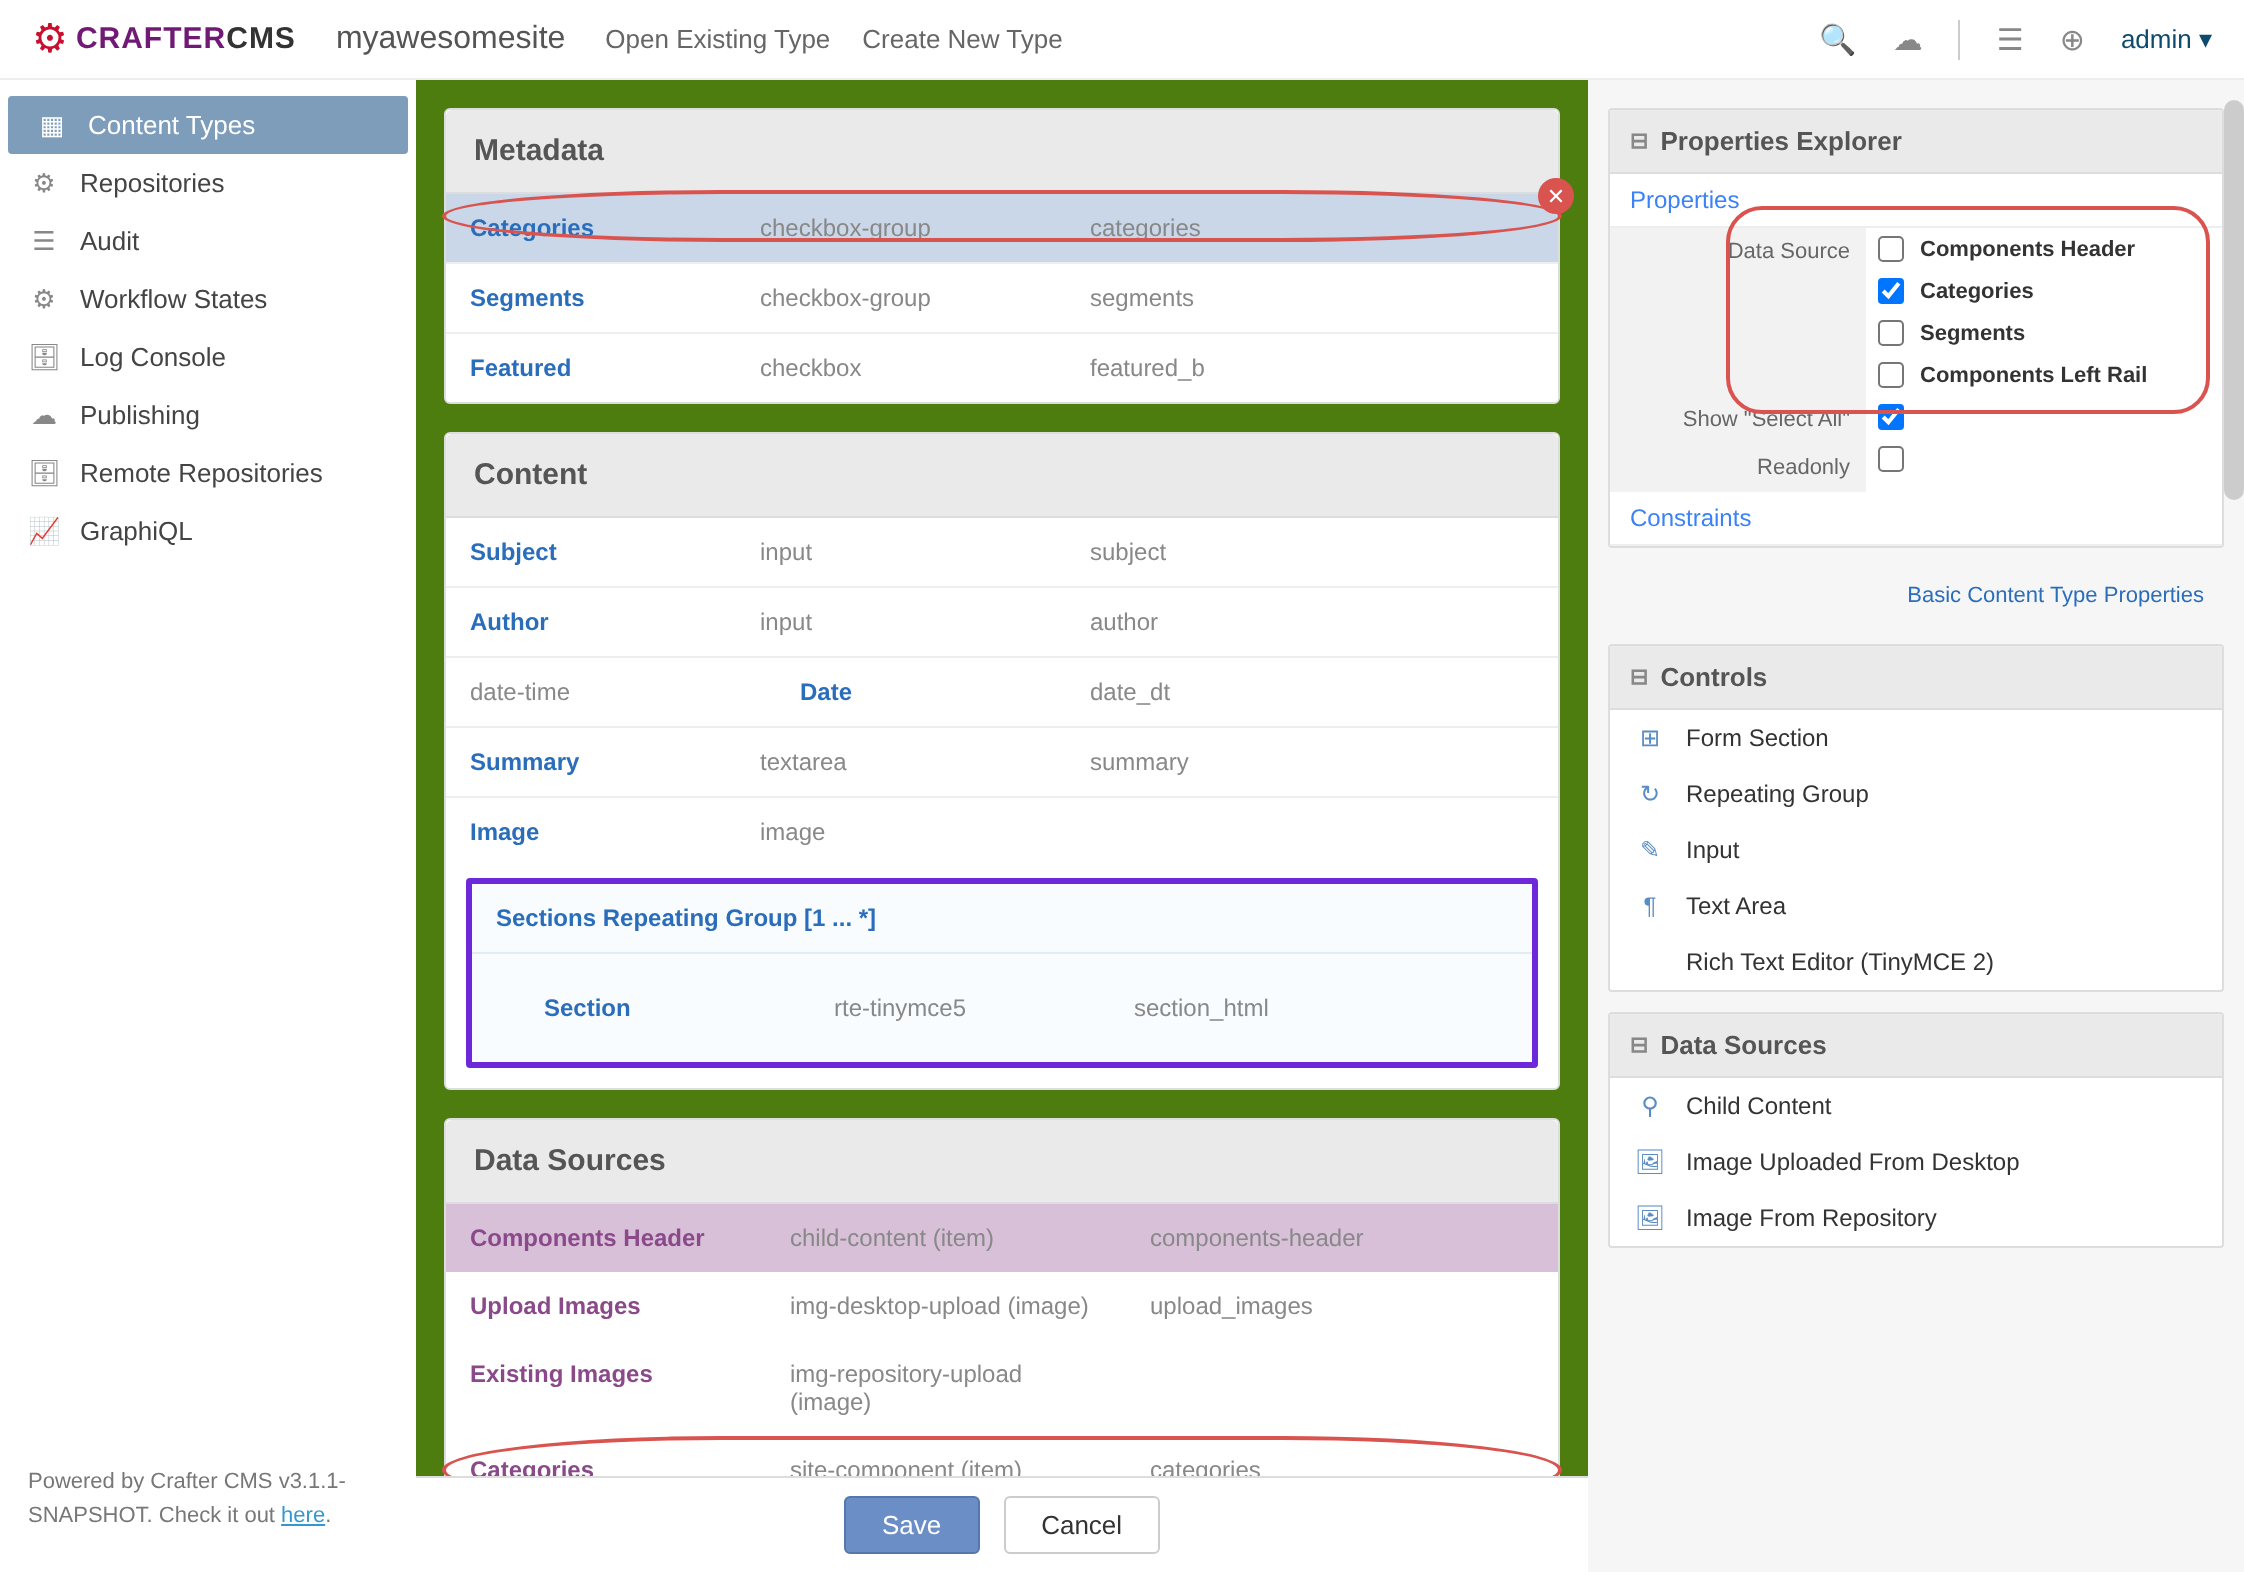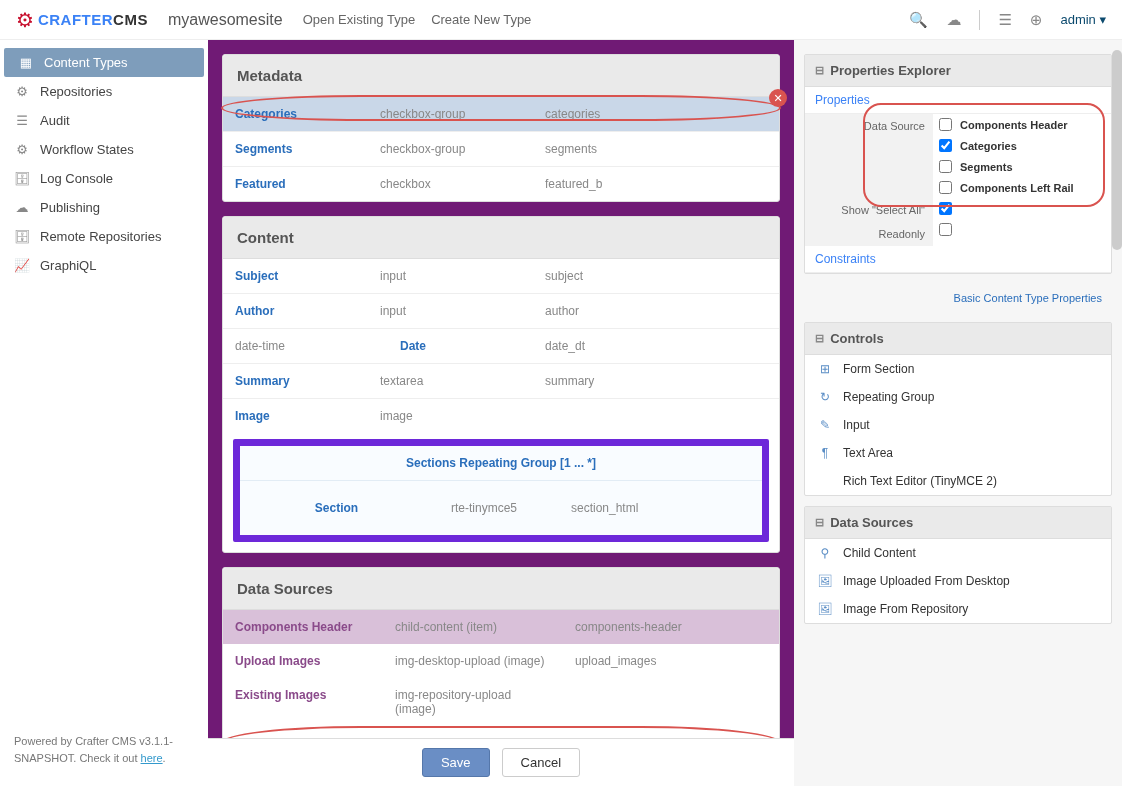--- a/index.html
+++ b/index.html
@@ -2,55 +2,55 @@
 <html><head>
 <meta charset="utf-8">
 <style>
 * { box-sizing: border-box; margin: 0; padding: 0; }
 body { font-family: -apple-system, "Helvetica Neue", Arial, sans-serif; font-size: 13px; color: #333; background: #fff; }
 .app { width: 1122px; height: 786px; display: flex; flex-direction: column; overflow: hidden; }
 .topbar { height: 40px; display: flex; align-items: center; padding: 0 16px; border-bottom: 1px solid #eee; }
 .logo { display: flex; align-items: center; gap: 4px; margin-right: 20px; }
 .logo-icon { color: #c8102e; font-size: 20px; }
 .logo-text { font-weight: bold; font-size: 15px; letter-spacing: 0.5px; }
-.logo-text .red { color: #3b82f6; }
+.logo-text .red { color: #701a75; }
 .sitename { font-size: 16px; color: #555; margin-right: 20px; }
 .toplink { color: #666; font-size: 13px; margin-right: 16px; cursor: pointer; }
 .topbar-right { margin-left: auto; display: flex; align-items: center; gap: 18px; color: #888; }
 .topbar-right .icon { font-size: 15px; cursor: pointer; }
 .divider { width: 1px; height: 20px; background: #ccc; }
 .user { color: #0c4a6e; font-size: 13px; }
 .main { flex: 1; display: flex; overflow: hidden; }
 .sidebar { width: 208px; background: #fff; padding-top: 8px; display: flex; flex-direction: column; }
 .side-item { display: flex; align-items: center; gap: 10px; padding: 7px 14px; font-size: 13px; color: #444; cursor: pointer; }
 .side-item.active { background: #7e9dbb; color: #fff; border-radius: 2px; margin: 0 4px; }
 .side-icon { width: 16px; text-align: center; color: #888; font-size: 13px; }
 .side-item.active .side-icon { color: #fff; }
 .sidebar-footer { margin-top: auto; padding: 12px 14px 20px; font-size: 11px; color: #777; line-height: 1.5; }
 .sidebar-footer a { color: #3399cc; }
-.center { flex: 1; background: #701a75; display: flex; flex-direction: column; overflow: hidden; }
+.center { flex: 1; background: #4d7c0f; display: flex; flex-direction: column; overflow: hidden; }
 .center-scroll { flex: 1; overflow-y: auto; padding: 14px 14px 4px; }
 .panel { background: #fff; border: 1px solid #ddd; border-radius: 3px; margin-bottom: 14px; }
 .panel-header { background: #eaeaea; padding: 12px 14px; font-weight: 600; color: #555; font-size: 15px; border-bottom: 1px solid #ddd; border-radius: 3px 3px 0 0; }
 .row { display: flex; align-items: stretch; border-bottom: 1px solid #eee; position: relative; }
 .row:last-child { border-bottom: none; }
 .row.selected { background: #c9d7e8; }
 .row.ds-header { background: #d9c0d9; }
 .cell { padding: 10px 12px; font-size: 12px; }
 .cell.name { width: 145px; font-weight: 600; color: #2a6ebb; }
 .cell.type { width: 165px; color: #888; }
 .cell.var { color: #888; }
 .row.ds .cell.name, .row.ds-header .cell.name { color: #8a4a8a; }
 .cell.type.wide { width: 165px; }
 .cell.var.wide { flex: 1; }
 .ds .cell.name, .ds-header .cell.name { width: 160px; }
 .ds .cell.type, .ds-header .cell.type { width: 180px; }
 .delete-badge { position: absolute; right: -8px; top: -8px; width: 18px; height: 18px; background: #d9534f; border-radius: 50%; color: #fff; font-size: 11px; display: flex; align-items: center; justify-content: center; cursor: pointer; }
 .highlight-oval { position: absolute; border: 2px solid #d9534f; border-radius: 50% / 100%; pointer-events: none; }
-.nested { margin: 6px 10px 10px; border: 7px solid #6d28d9; border-radius: 2px; background: #f9fcff; text-align: center; }
+.nested { margin: 6px 10px 10px; border: 3px solid #6d28d9; border-radius: 2px; background: #f9fcff; }
 .nested-header { padding: 10px 12px; color: #2a6ebb; font-weight: 600; font-size: 12px; border-bottom: 1px solid #e2ecf5; }
 .nested-row { display: flex; padding: 10px 12px 10px 24px; }
 .nested-row .cell.name { width: 145px; }
 .nested-row .cell.type { width: 150px; }
 .bottombar { height: 48px; display: flex; align-items: center; justify-content: center; gap: 12px; border-top: 1px solid #ddd; background: #fff; }
 .btn { padding: 6px 18px; border-radius: 3px; font-size: 13px; cursor: pointer; }
 .btn-primary { background: #6a8ec5; color: #fff; border: 1px solid #5577aa; }
 .btn-default { background: #fff; border: 1px solid #ccc; color: #333; }
 .right { width: 328px; background: #f6f6f6; padding: 14px 10px; display: flex; flex-direction: column; gap: 10px; overflow-y: auto; }
 .rpanel { background: #fff; border: 1px solid #ddd; border-radius: 2px; }
@@ -219,20 +219,21 @@
               </div>
               <div style="position: relative;">
                 <div class="row ds">
                   <div class="cell name">Existing Images</div>
                   <div class="cell type wide">img-repository-upload (image)</div>
                 </div>
               </div>
               <div style="position: relative;">
                 <div class="row ds">
                   <div class="cell name">Categories</div>
+                  <div class="cell type wide">site-component (item)</div>
                   <div class="cell var wide">categories</div>
                 </div>
                 <div class="highlight-oval" style="left: -2px; right: -2px; top: 0px; height: 34px;"></div>
               </div>
             </div>
         </div>
 
       </div>
       <div class="bottombar">
         <button class="btn btn-primary">Save</button>

